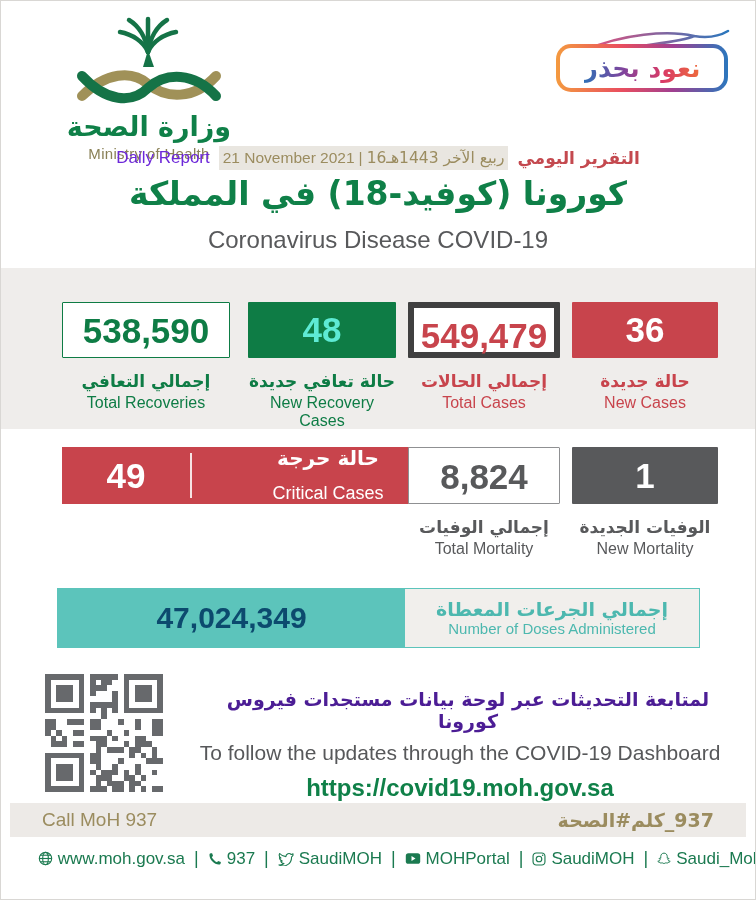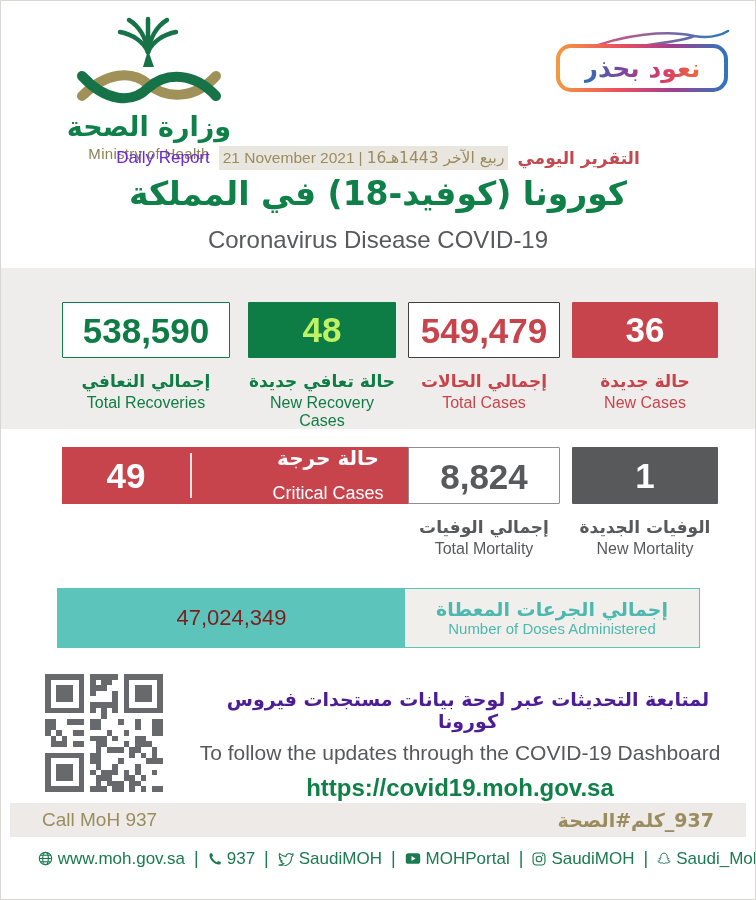--- a/index.html
+++ b/index.html
@@ -42,22 +42,22 @@
   .title-ar{position:absolute;left:0;right:0;top:174px;text-align:center;font-weight:bold;
     font-size:33px;color:#0f8048;direction:rtl;}
   .title-en{position:absolute;left:0;right:0;top:226px;text-align:center;font-size:24px;color:#58595b;}
 
   
   .band1{position:absolute;left:0;right:0;top:268px;height:161px;background:#efedeb;}
   .stat{position:absolute;text-align:center;}
   .value-box{height:56px;line-height:56px;font-size:35px;font-weight:bold;border-radius:1px;
     background:#fff;box-sizing:border-box;}
   .green-o{border:1px solid #0e7c45;color:#0e7c45;}
-  .green-f{background:#0e7c45;color:#bef264;}
-  .red-o{border:1px solid #404040;color:#c8444c;}
+  .green-f{background:#0e7c45;color:#5eead4;}
+  .red-o{border:6px solid #404040;color:#c8444c;}
   .red-f{background:#c8444c;color:#ffffff;}
   .gray-o{border:1px solid #8f9092;color:#58595b;}
   .gray-f{background:#58595b;color:#ffffff;}
   .lbl-ar{font-family:"DejaVu Sans",sans-serif;font-weight:bold;font-size:17px;margin-top:13px;direction:rtl;}
   .lbl-en{font-size:16px;margin-top:3px;}
   .green-t{color:#0e7c45;}
   .red-t{color:#c8444c;}
   .gray-t{color:#58595b;}
 
   .critical-box{position:absolute;left:62px;top:447px;width:402px;height:57px;background:#c8444c;
@@ -65,21 +65,21 @@
   .critical-num{width:128px;display:flex;align-items:center;justify-content:center;
     font-size:35px;font-weight:bold;}
   .critical-div{width:2px;background:rgba(255,255,255,.85);margin:6px 0;}
   .critical-labels{flex:1;display:flex;flex-direction:column;align-items:center;justify-content:space-between;line-height:1.15;}
   .critical-ar{font-family:"DejaVu Sans",sans-serif;font-weight:bold;font-size:20px;direction:rtl;}
   .critical-en{font-size:18px;}
 
   
   .doses{position:absolute;left:57px;top:588px;width:643px;height:60px;border:1px solid #5cc4bb;
     display:flex;box-sizing:border-box;}
-  .doses-num{width:347px;background:#5cc4bb;color:#7f1d1d;font-size:22px;font-weight:normal;
+  .doses-num{width:347px;background:#5cc4bb;color:#0c4a6e;font-size:30px;font-weight:bold;
     display:flex;align-items:center;justify-content:center;}
   .doses-labels{flex:1;background:#f1efec;display:flex;flex-direction:column;align-items:center;
     justify-content:center;color:#4db8af;line-height:1.2;}
   .doses-ar{font-family:"DejaVu Sans",sans-serif;font-weight:bold;font-size:19px;direction:rtl;}
   .doses-en{font-size:15px;}
 
   
   .qr{position:absolute;left:45px;top:674px;width:118px;height:118px;}
   .dash{position:absolute;left:180px;right:16px;top:688px;text-align:center;}
   .dash-ar{font-family:"DejaVu Sans",sans-serif;font-weight:bold;font-size:19px;color:#4c1d95;direction:rtl;margin-left:16px;}

